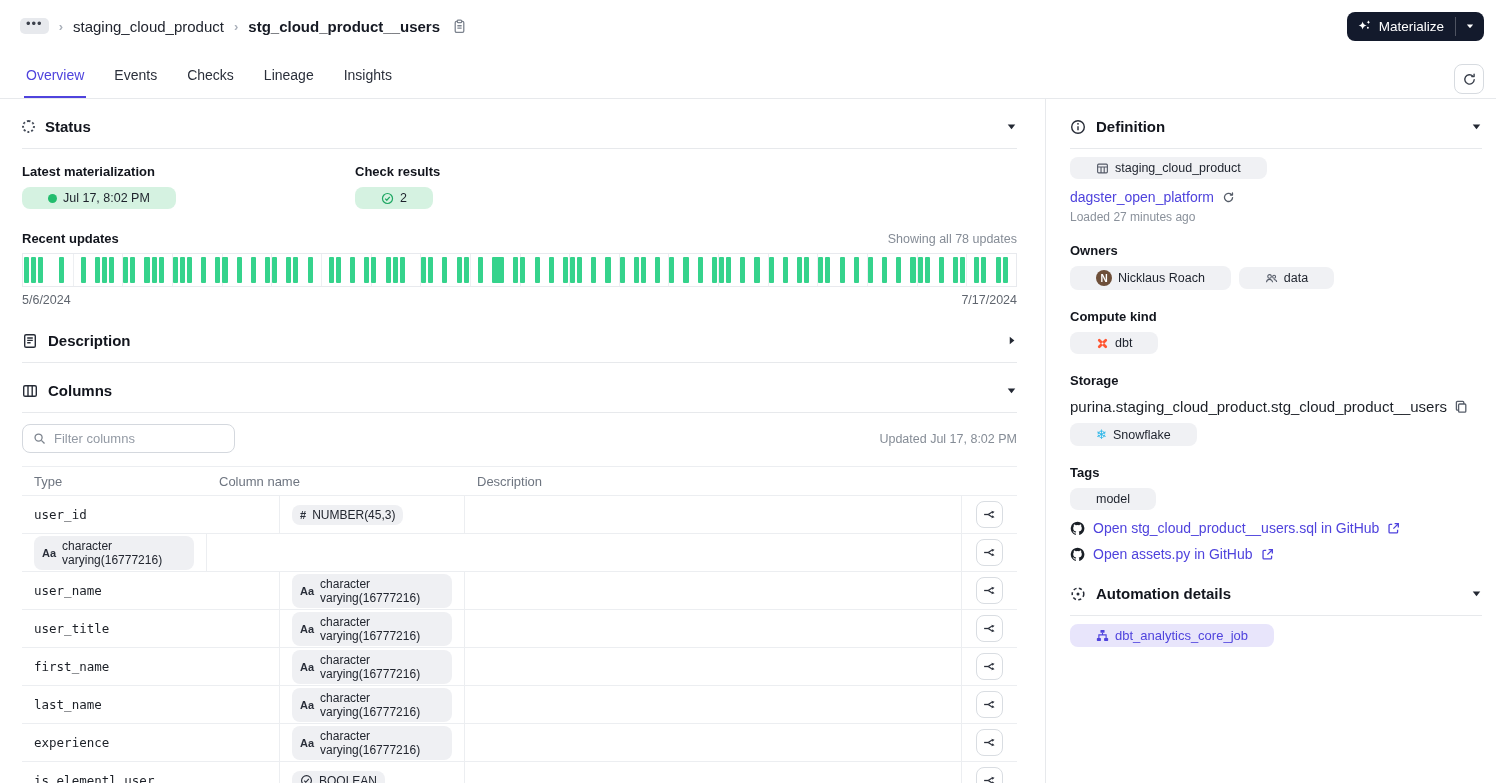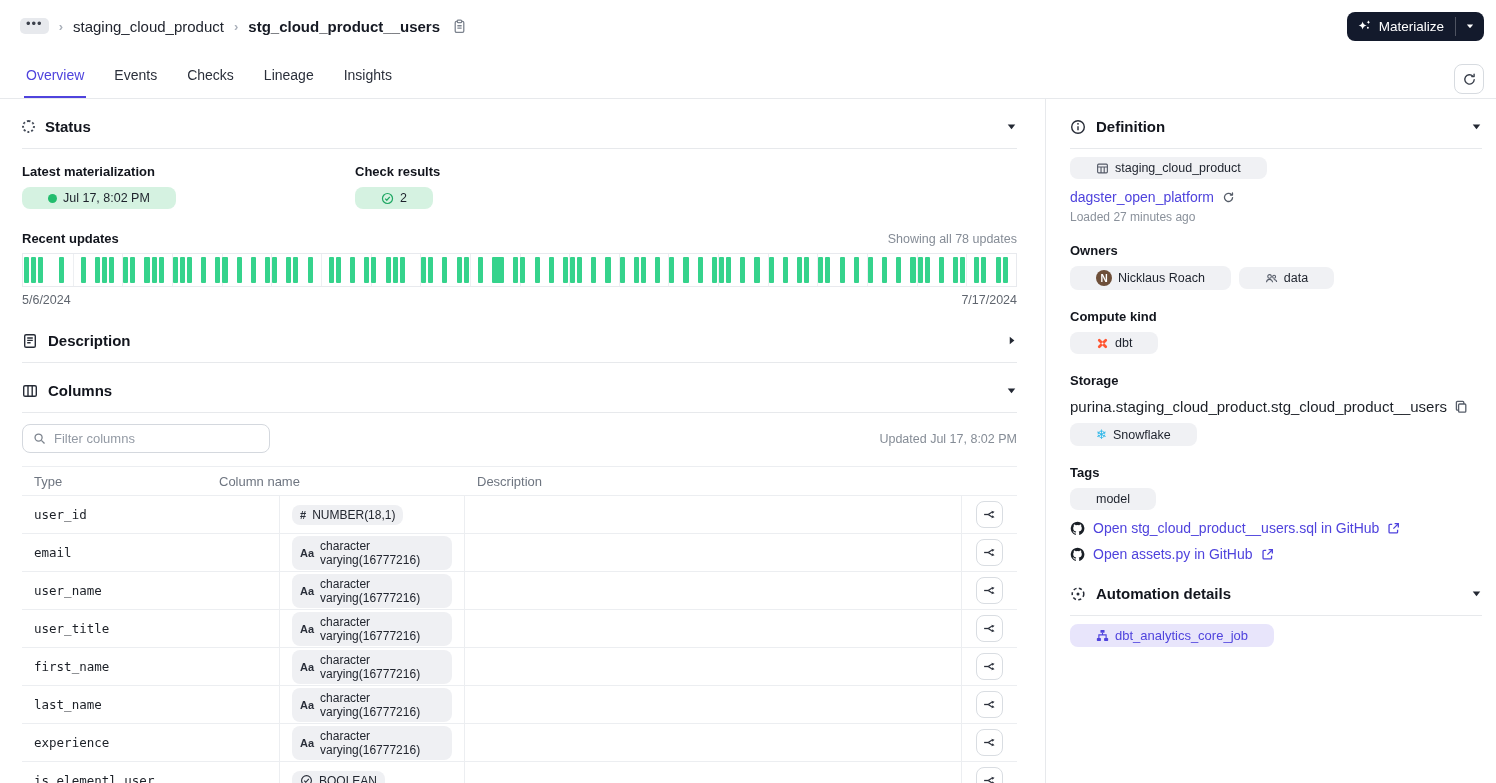--- a/index.html
+++ b/index.html
@@ -67,21 +67,21 @@
   .recent-head { display:flex; align-items:flex-end; }
   .recent-summary { margin-left:auto; font-size:12.5px; color:#858c96; }
   .timeline { position:relative; height:34px; border:1px solid #e8eaee; margin-top:7px; background:#fff; }
   .timeline .seg-line { position:absolute; top:0; bottom:0; width:1px; background:#edeff2; }
   .timeline .bar { position:absolute; top:3px; bottom:3px; border-radius:1px; background:#35d38c; }
   .timeline-dates { display:flex; justify-content:space-between; margin-top:6px;
     font-size:12.5px; color:#60666f; }
 
   
   .filter-row { display:flex; align-items:center; margin:11px 0 13px; }
-  .filter-input { display:flex; align-items:center; gap:6px; width:248px; height:29px;
+  .filter-input { display:flex; align-items:center; gap:6px; width:213px; height:29px;
     border:1px solid #d4d8de; border-radius:8px; padding:0 10px; color:#8f959e; background:#fff; }
   .filter-input input { border:none; outline:none; flex:1; font-size:13px; color:#1c202a;
     font-family:"Liberation Sans",sans-serif; background:transparent; }
   .filter-input input::placeholder { color:#939aa4; }
   .updated { margin-left:auto; font-size:12.5px; color:#858c96; }
 
   .tbl { border-top:1px solid #eceef1; }
   .tbl-row { display:flex; border-bottom:1px solid #eceef1; }
   .tbl-cell { padding:0 12px; display:flex; align-items:center; border-right:1px solid #eceef1; }
   .tbl-cell:last-child { border-right:none; }
@@ -378,37 +378,36 @@
         <div class="tbl-cell c-name">Column name</div>
         <div class="tbl-cell c-desc">Description</div>
         <div class="tbl-cell c-act"></div>
       </div>
       <div id="tbl-body">
           <div class="tbl-row tbl-body-row">
             <div class="tbl-cell c-name mono">user_id</div>
             <div class="tbl-cell c-type">
               <span class="type-pill">
                 <span class="type-glyph">#</span>
-                <span>NUMBER(18,1)</span>
+                <span>NUMBER(45,3)</span>
               </span>
             </div>
             <div class="tbl-cell c-desc"></div>
             <div class="tbl-cell c-act">
               <div class="act-btn">
                 <svg width="13" height="13" viewBox="0 0 14 14" fill="none" stroke="currentColor" stroke-width="1.4">
                   <path d="M1.2 7h4.3"></path>
                   <path d="M5.5 7l4 -2.4M5.5 7l4 2.4"></path>
                   <path d="M9 2.9l3.4 1.2-2.2 2z" fill="currentColor" stroke="none"></path>
                   <path d="M9 11.1l3.4 -1.2-2.2 -2z" fill="currentColor" stroke="none"></path>
                 </svg>
               </div>
             </div>
           </div>
           <div class="tbl-row tbl-body-row">
-            <div class="tbl-cell c-name mono">email</div>
             <div class="tbl-cell c-type">
               <span class="type-pill">
                 <span class="type-glyph">Aa</span>
                 <span>character varying(16777216)</span>
               </span>
             </div>
             <div class="tbl-cell c-desc"></div>
             <div class="tbl-cell c-act">
               <div class="act-btn">
                 <svg width="13" height="13" viewBox="0 0 14 14" fill="none" stroke="currentColor" stroke-width="1.4">

